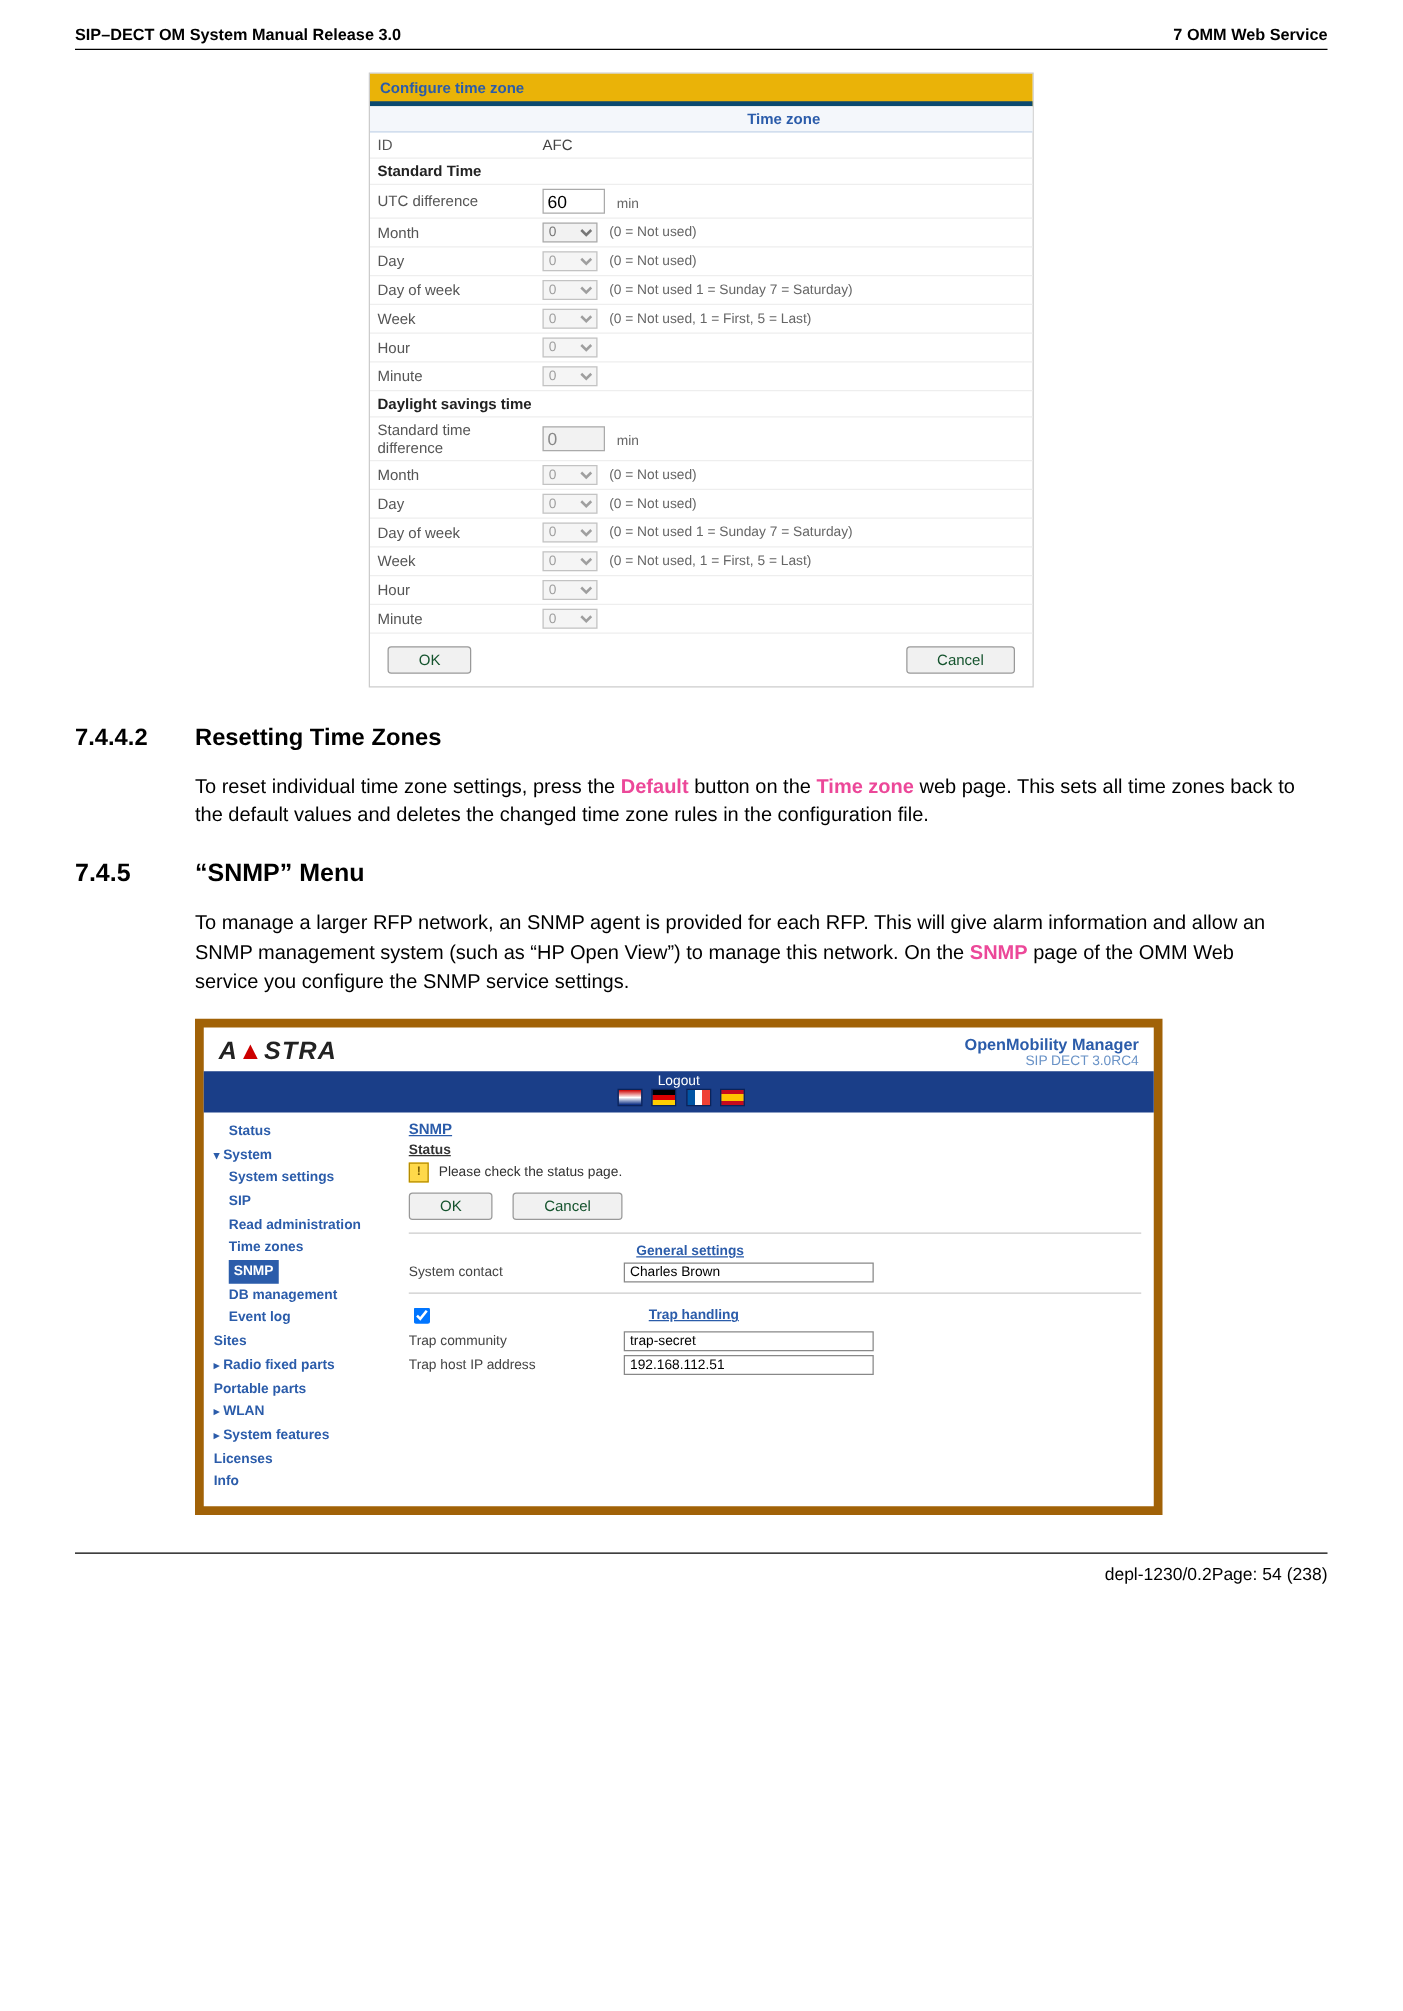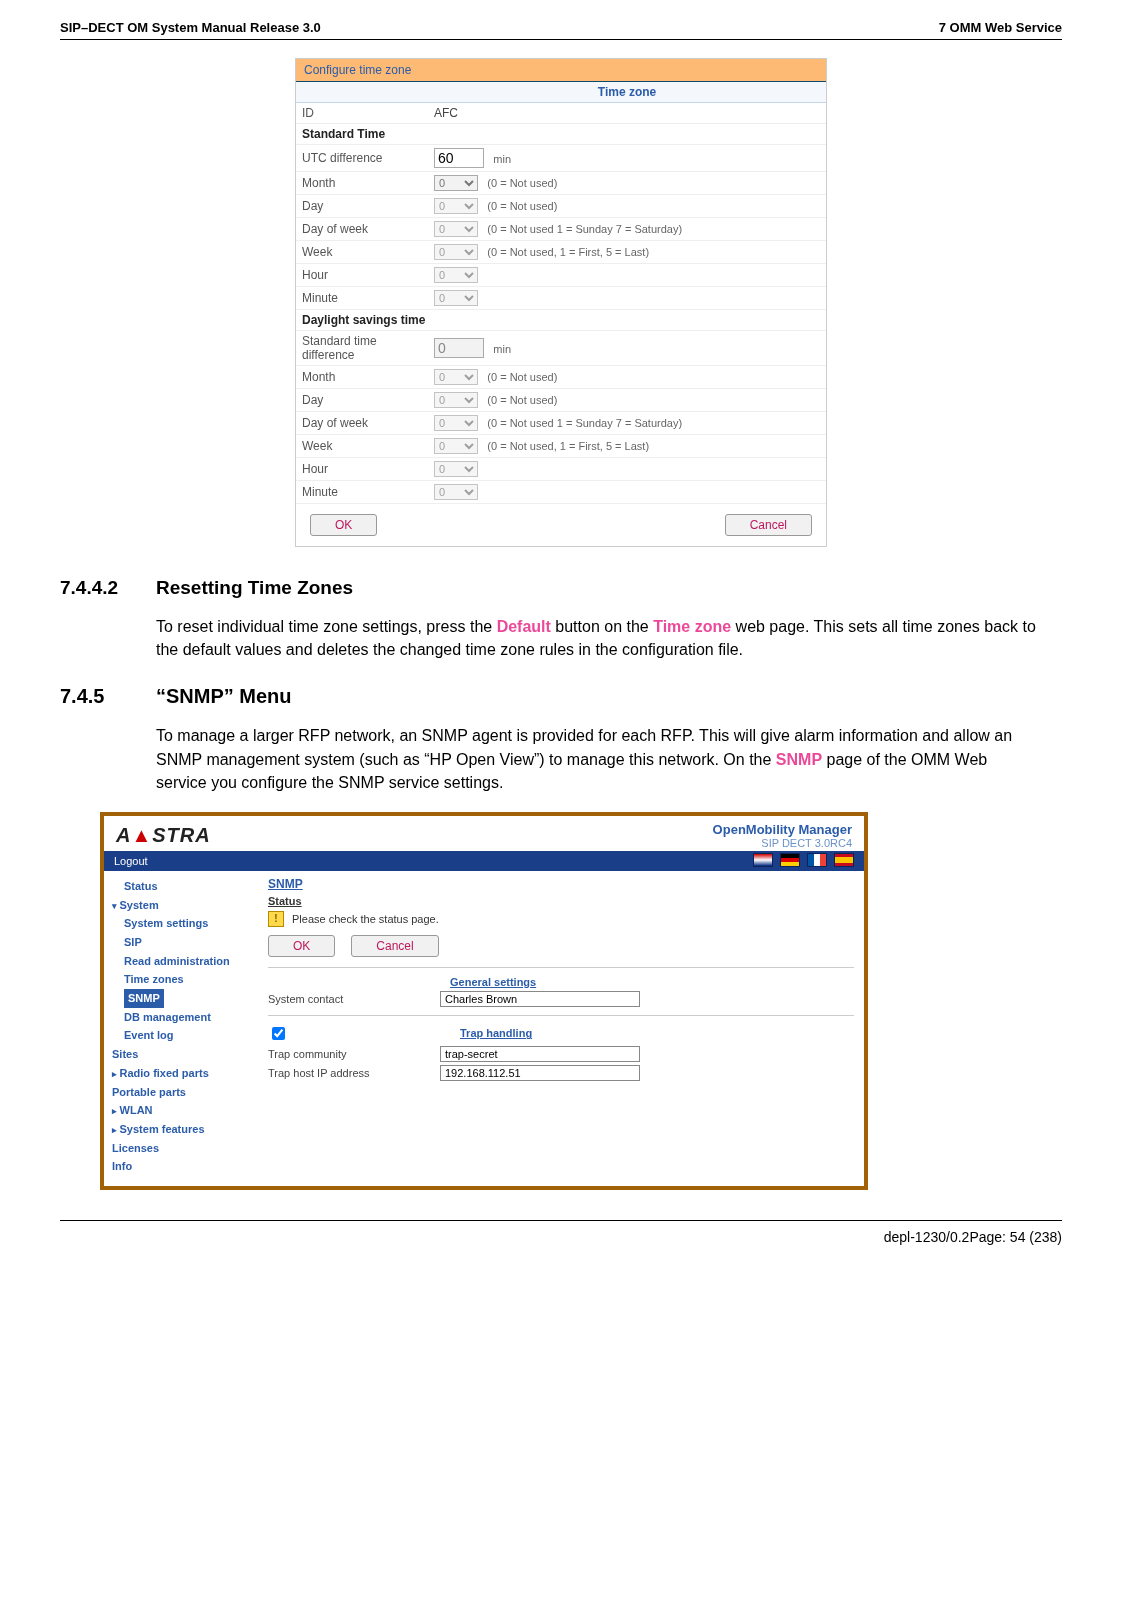--- a/index.html
+++ b/index.html
@@ -36,24 +36,24 @@
   .dialog {
     width: 530px;
     margin: 0 auto 30px auto;
     border: 1px solid #ccc;
     background: #fff;
     font-size: 12px;
     color: #444;
   }
   .dialog-title {
     color: #2b5caa;
-    font-weight: normal;
-    border-bottom: 1px solid #0c4a6e;
+    font-weight: bold;
+    border-bottom: 4px solid #0c4a6e;
     padding: 4px 8px;
-    background: #fdba74;
+    background: #eab308;
   }
   .dialog table { width: 100%; border-collapse: collapse; }
   .dialog td { padding: 3px 6px; border-bottom: 1px solid #eee; vertical-align: middle; }
   .dialog td.lbl { width: 120px; color: #555; }
   .section-hdr td {
     background: #f4f7fb;
     color: #2b5caa;
     font-weight: bold;
     text-align: center;
     border-bottom: 1px solid #c6d6ea;
@@ -79,41 +79,41 @@
     padding: 10px 14px;
     display:flex;
     justify-content: space-between;
   }
   .btn {
     border:1px solid #999;
     background:#f1f1f1;
     padding:3px 24px;
     font-size:12px;
     border-radius:3px;
-    color:#be185d;
+    color:#14532d;
   }
   
   .heading-row { display:flex; margin: 24px 0 10px 0; }
   .h-num { width: 96px; font-weight:bold; font-size:19px; }
   .h-num.big { font-size:20px; }
   .h-txt { font-weight:bold; font-size:19px; }
   .h-txt.big { font-size:20px; }
   .body-para {
     margin-left: 96px;
     font-size: 16px;
     line-height: 1.45;
     margin-bottom: 18px;
     max-width: 880px;
   }
   .kw { color:#ec4899; font-weight:bold; }
   
   .shot2 {
     width: 760px;
-    margin-left: 40px;
-    border:4px solid #a16207;
+    margin-left: 96px;
+    border:7px solid #a16207;
     background:#fff;
     font-size:11px;
   }
   .brandbar {
     display:flex;
     justify-content:space-between;
     align-items:center;
     padding:6px 12px 2px 12px;
   }
   .brand-left { font-weight:bold; font-size:20px; letter-spacing:1px; color:#222; font-style:italic;}
@@ -122,20 +122,21 @@
   .brand-r1 { color:#2b5caa; font-weight:bold; }
   .brand-r2 { color:#6a93c7; font-size:11px; }
   .navbar {
     background:#1a3e88;
     color:#fff;
     display:flex;
     justify-content:space-between;
     align-items:center;
     padding:2px 10px;
     font-size:11px;
+    flex-direction:column;
   }
   .flags span {
     display:inline-block; width:18px; height:12px; margin-left:4px; border:1px solid #0a235a;
   }
   .flag-uk{background:linear-gradient(#c00,#fff,#00247d);}
   .flag-de{background:linear-gradient(#000 33%,#dd0000 33% 66%,#ffce00 66%);}
   .flag-fr{background:linear-gradient(90deg,#0055a4 33%,#fff 33% 66%,#ef4135 66%);}
   .flag-es{background:linear-gradient(#c60b1e 25%,#ffc400 25% 75%,#c60b1e 75%);}
   .shot2-body { display:flex; }
   .sidebar {

